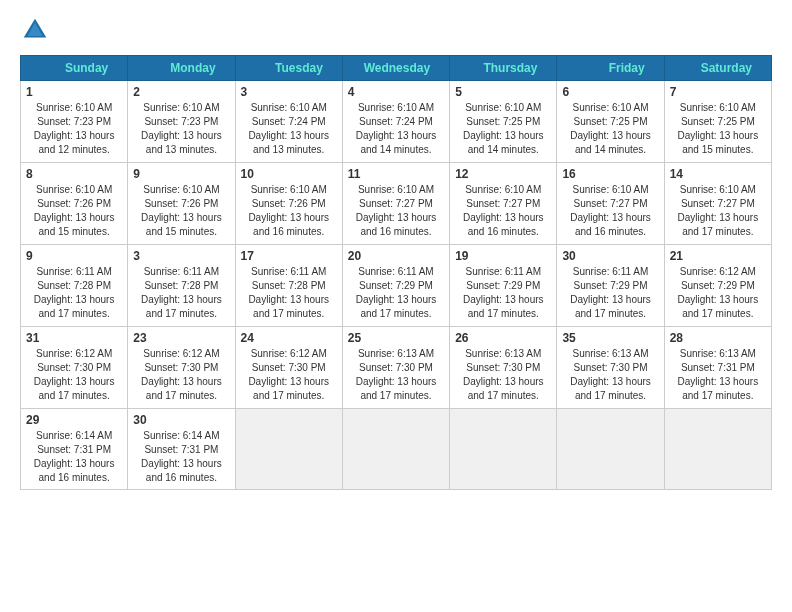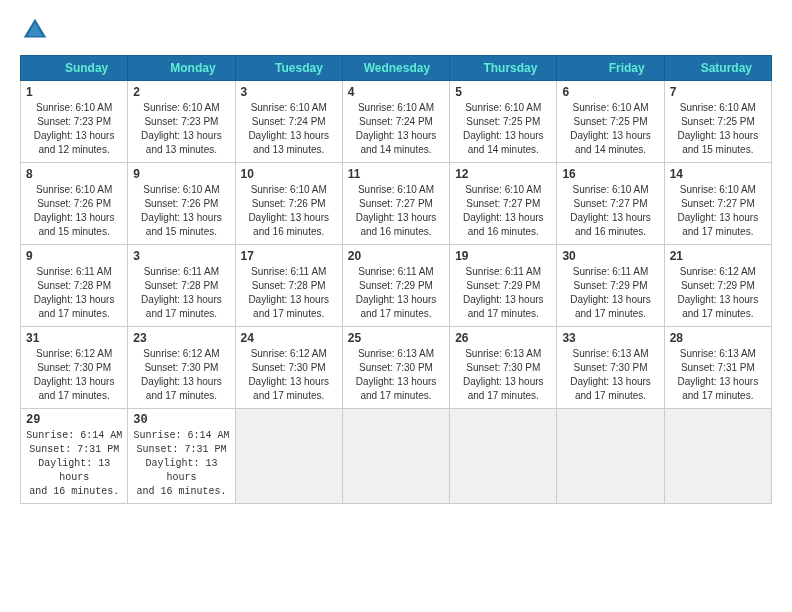--- a/index.html
+++ b/index.html
@@ -91,21 +91,20 @@
       margin-bottom: 2px;
     }
     .day-info {
       font-size: 10px;
       line-height: 1.4;
       color: #333;
       text-align: center;
     }
     .last-row td {
       height: 75px;
-      font-family: Liberation Mono, monospace;
     }
   </style>
 </head>
 <body>
 
 <div class="page">
   <div class="header">
     <div class="logo">
       <svg class="logo-icon" viewBox="0 0 40 40">
         <polygon points="20,5 35,30 5,30" fill="#1e6fa8"></polygon>
@@ -370,21 +369,21 @@
           <td>
           <span class="day-num">26</span>
           <div class="day-info">
             Sunrise: 6:13 AM<br>
             Sunset: 7:30 PM<br>
             Daylight: 13 hours<br>
             and 17 minutes.
           </div>
         </td>
           <td>
-          <span class="day-num">33</span>
+          <span class="day-num">35</span>
           <div class="day-info">
             Sunrise: 6:13 AM<br>
             Sunset: 7:30 PM<br>
             Daylight: 13 hours<br>
             and 17 minutes.
           </div>
         </td>
           <td>
           <span class="day-num">28</span>
           <div class="day-info">

